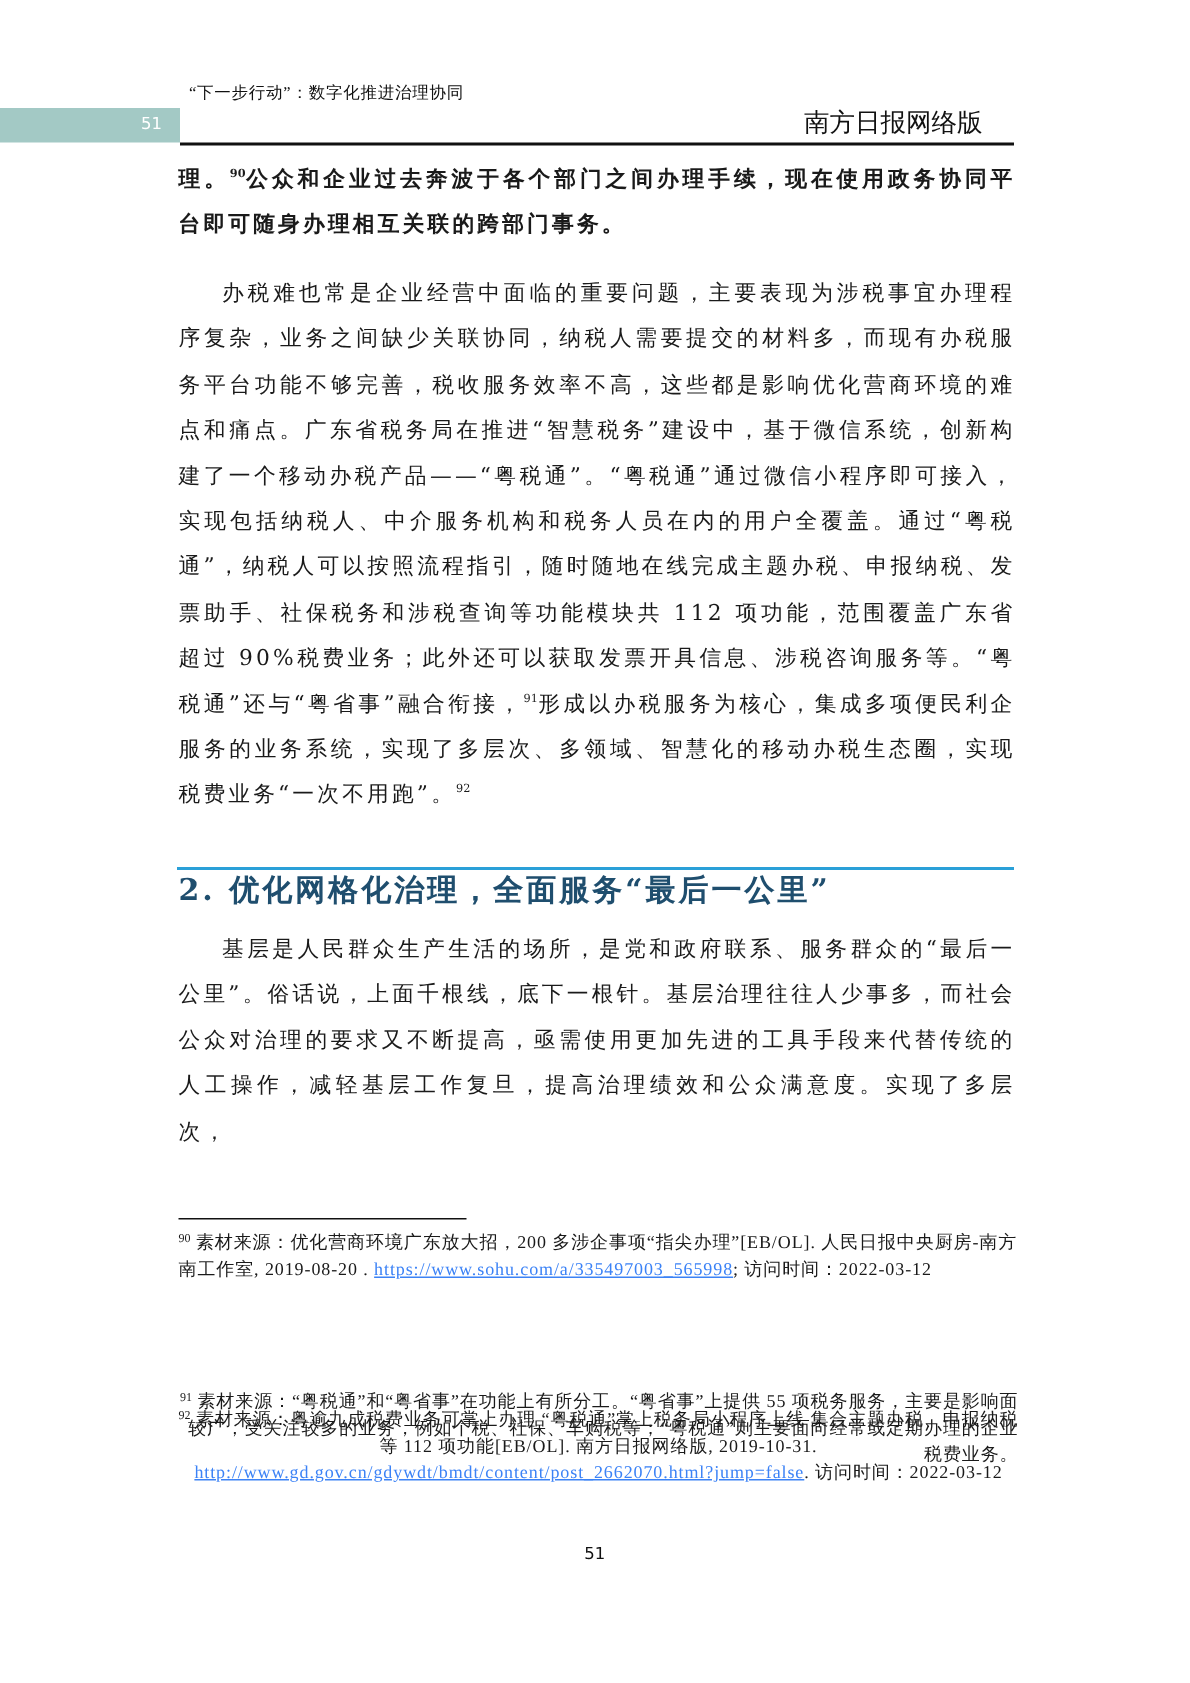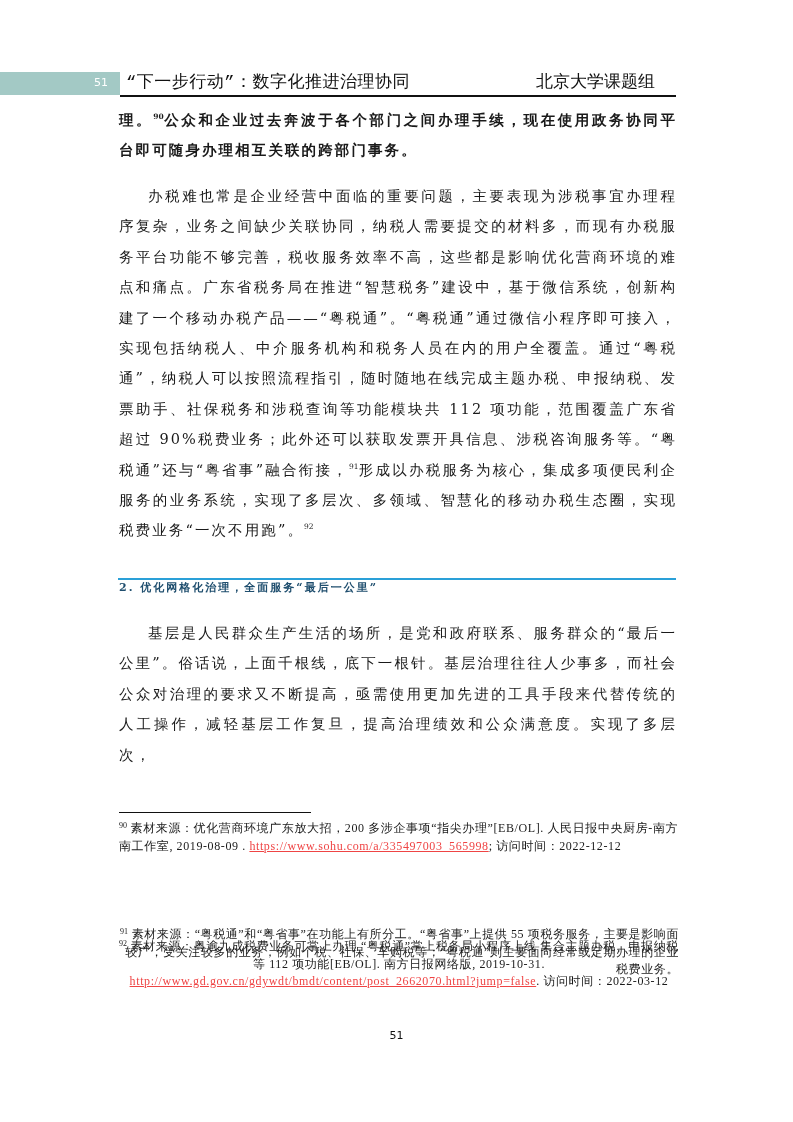--- a/index.html
+++ b/index.html
@@ -1,73 +1,73 @@
 <!DOCTYPE html>
 <html><head>
 <meta charset="utf-8">
 <style>
   html, body { margin:0; padding:0; background:#ffffff; }
   body { width:793px; height:1122px; position:relative; overflow:hidden;
          font-family:"DejaVu Serif", "Liberation Serif", serif; color:#1a1a1a; }
   .band { position:absolute; left:0; top:72px; width:120px; height:23px; background:#a3c9c5; }
   .band-num { position:absolute; right:12px; top:4px; font-family:"DejaVu Sans", sans-serif;
               font-size:11px; color:#ffffff; }
-  .hdr-title { position:absolute; left:126px; top:70px; font-family:Liberation Mono, monospace;
-               font-size:17px; color:#111; letter-spacing:0.5px; }
+  .hdr-title { position:absolute; left:126px; top:54px; font-family:Liberation Serif, serif;
+               font-size:11px; color:#111; letter-spacing:0.5px; }
   .hdr-right { position:absolute; right:138px; top:70px; font-family:"DejaVu Sans", sans-serif;
                font-size:17px; color:#111; }
   .hdr-rule { position:absolute; left:120px; top:95px; width:556px; height:1.5px; background:#111; }
 
   .body-text { position:absolute; left:119px; width:558px; font-size:14.5px; line-height:30.4px;
                letter-spacing:2.1px; text-align:justify; }
   .body-text p { margin:0; }
   .indent { text-indent:29px; }
   sup { font-size:7.5px; vertical-align:6px; letter-spacing:0; line-height:0; }
 
   .h-rule { position:absolute; left:118px; top:578px; width:558px; height:1.5px; background:#2aa0d8; }
-  .h2 { position:absolute; left:119px; top:580px; font-size:11px; font-weight:bold; color:#1f4e6e;
+  .h2 { position:absolute; left:119px; top:580px; font-size:20px; font-weight:bold; color:#1f4e6e;
         letter-spacing:2px; font-family:"DejaVu Serif", serif; }
 
   .fn-rule { position:absolute; left:119px; top:812px; width:192px; height:1px; background:#111; }
   .fn { position:absolute; left:119px; width:560px; font-size:12px; line-height:17.5px; letter-spacing:0.6px;
         font-family:"Liberation Serif", "DejaVu Serif", serif; }
   .fn sup { font-size:8px; vertical-align:4px; }
-  .link { color:#ef4444; text-decoration:underline; }
+  .link { color:#3b82f6; text-decoration:underline; }
   .pageno { position:absolute; left:0; width:793px; top:1029px; text-align:center;
             font-family:"DejaVu Sans", sans-serif; font-size:11px; color:#111; }
 </style>
 </head>
 <body>
 
 <div class="band">
   <span class="band-num">51</span>
 </div>
 <div class="hdr-title">“下一步行动”：数字化推进治理协同</div>
-<div class="hdr-right">北京大学课题组</div>
+<div class="hdr-right">南方日报网络版</div>
 <div class="hdr-rule"></div>
 
 <div class="body-text" style="top:105px;font-weight:bold;">
   <p><span>理。</span><sup>90</sup><span>公众和企业过去奔波于各个部门之间办理手续，现在使用政务协同平台即可随身办理相互关联的跨部门事务。</span></p>
 </div>
 
 <div class="body-text" style="top:181px;">
   <p class="indent"><span>办税难也常是企业经营中面临的重要问题，主要表现为涉税事宜办理程序复杂，业务之间缺少关联协同，纳税人需要提交的材料多，而现有办税服务平台功能不够完善，税收服务效率不高，这些都是影响优化营商环境的难点和痛点。广东省税务局在推进“智慧税务”建设中，基于微信系统，创新构建了一个移动办税产品——“粤税通”。“粤税通”通过微信小程序即可接入，实现包括纳税人、中介服务机构和税务人员在内的用户全覆盖。通过“粤税通”，纳税人可以按照流程指引，随时随地在线完成主题办税、申报纳税、发票助手、社保税务和涉税查询等功能模块共 112 项功能，范围覆盖广东省超过 90%税费业务；此外还可以获取发票开具信息、涉税咨询服务等。“粤税通”还与“粤省事”融合衔接，</span><sup>91</sup><span>形成以办税服务为核心，集成多项便民利企服务的业务系统，实现了多层次、多领域、智慧化的移动办税生态圈，实现税费业务“一次不用跑”。</span><sup>92</sup></p>
 </div>
 
 <div class="h-rule"></div>
 <div class="h2">2.  优化网格化治理，全面服务“最后一公里”</div>
 
 <div class="body-text" style="top:618px;">
   <p class="indent">基层是人民群众生产生活的场所，是党和政府联系、服务群众的“最后一公里”。俗话说，上面千根线，底下一根针。基层治理往往人少事多，而社会公众对治理的要求又不断提高，亟需使用更加先进的工具手段来代替传统的人工操作，减轻基层工作复旦，提高治理绩效和公众满意度。实现了多层次，</p>
 </div>
 
 <div class="fn-rule"></div>
 
 <div class="fn" style="top:820px;">
-  <sup>90</sup><span> 素材来源：优化营商环境广东放大招，200 多涉企事项“指尖办理”[EB/OL]. 人民日报中央厨房-南方南工作室, 2019-08-09 . </span><span class="link">https://www.sohu.com/a/335497003_565998</span><span>; 访问时间：2022-12-12</span>
+  <sup>90</sup><span> 素材来源：优化营商环境广东放大招，200 多涉企事项“指尖办理”[EB/OL]. 人民日报中央厨房-南方南工作室, 2019-08-20 . </span><span class="link">https://www.sohu.com/a/335497003_565998</span><span>; 访问时间：2022-03-12</span>
 </div>
 
 <div class="fn" style="top:926px;text-align:right;">
   <sup>91</sup><span> 素材来源：“粤税通”和“粤省事”在功能上有所分工。“粤省事”上提供 55 项税务服务，主要是影响面较广，受关注较多的业务，例如个税、社保、车购税等；“粤税通”则主要面向经常或定期办理的企业税费业务。</span>
 </div>
 
 <div class="fn" style="top:938px;text-align:center;">
   <sup>92</sup><span> 素材来源：粤逾九成税费业务可掌上办理 “粤税通”掌上税务局小程序上线 集合主题办税、申报纳税等 112 项功能[EB/OL]. 南方日报网络版, 2019-10-31. </span><span class="link">http://www.gd.gov.cn/gdywdt/bmdt/content/post_2662070.html?jump=false</span><span>. 访问时间：2022-03-12</span>
 </div>
 

